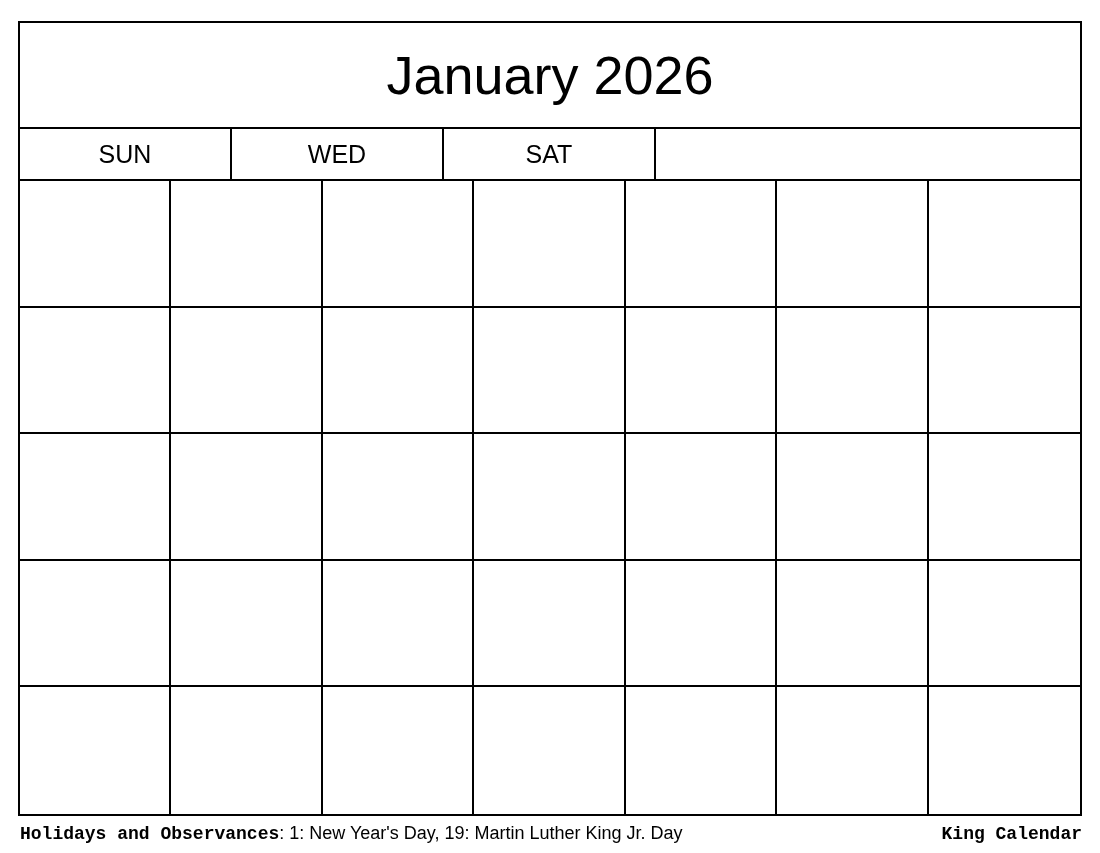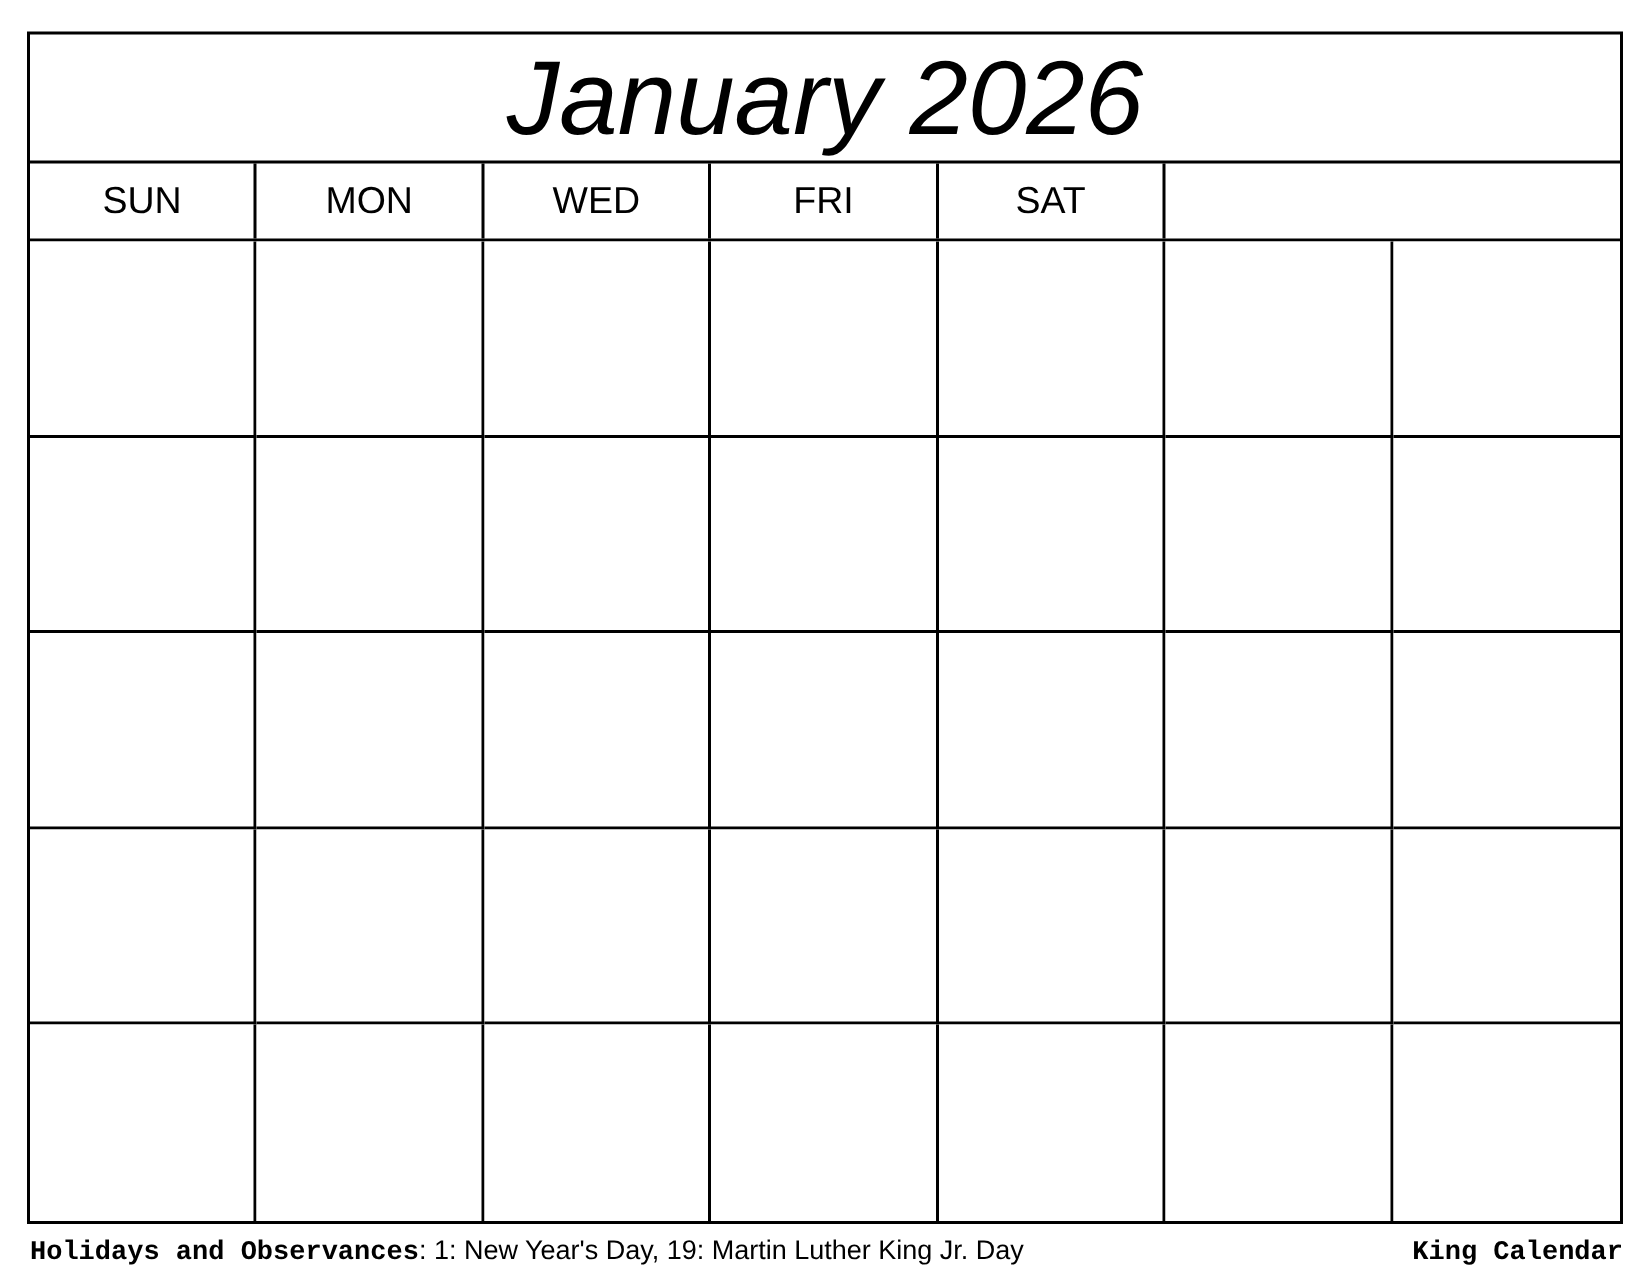--- a/index.html
+++ b/index.html
@@ -22,35 +22,34 @@
     left: 18px;
     top: 21px;
     width: 1064px;
     height: 795px;
     border: 2px solid #000000;
     display: flex;
     flex-direction: column;
     background: #ffffff;
   }
   .title-row {
-    height: 86px;
+    height: 106px;
     border-bottom: 2px solid #000000;
     display: flex;
     align-items: center;
     justify-content: center;
-    font-size: 70px;
+    font-size: 54px;
     letter-spacing: 0px;
     white-space: nowrap;
-    font-style: italic;
   }
   .day-header-row {
     height: 52px;
     border-bottom: 2px solid #000000;
     display: grid;
-    grid-template-columns: repeat(7, 1fr);
+    grid-template-columns: repeat(5, 1fr);
   }
   .day-header {
     display: flex;
     align-items: center;
     justify-content: center;
     font-size: 25px;
     border-right: 2px solid #000000;
   }
   .day-header:nth-child(7) { border-right: none; margin-top: 41px; }
   .weeks {
@@ -84,23 +83,21 @@
 <body>
 
 <div class="page">
 
   <div class="calendar">
 
     <div class="title-row">January 2026</div>
 
     <div class="day-header-row">
       <div class="day-header">SUN</div>
-      <div class="day-header">MON</div>
       <div class="day-header">WED</div>
-      <div class="day-header">FRI</div>
       <div class="day-header">SAT</div>
     </div>
 
     <div class="weeks">
         <div class="cell"></div>
         <div class="cell"></div>
         <div class="cell"></div>
         <div class="cell"></div>
         <div class="cell"></div>
         <div class="cell"></div>

